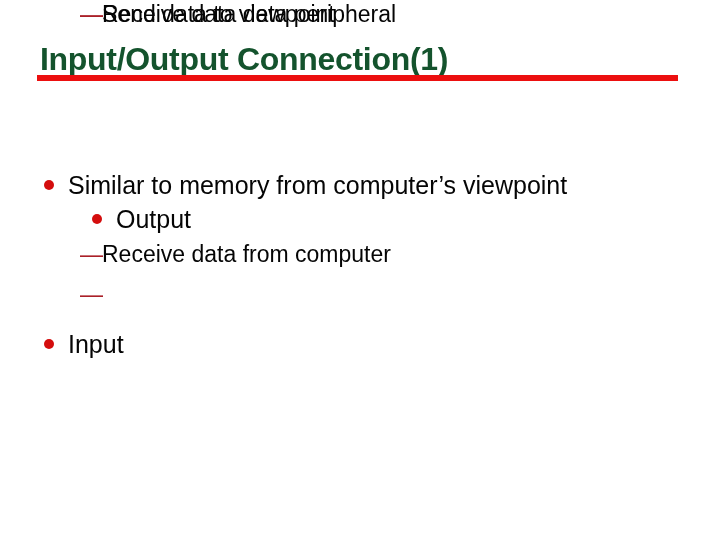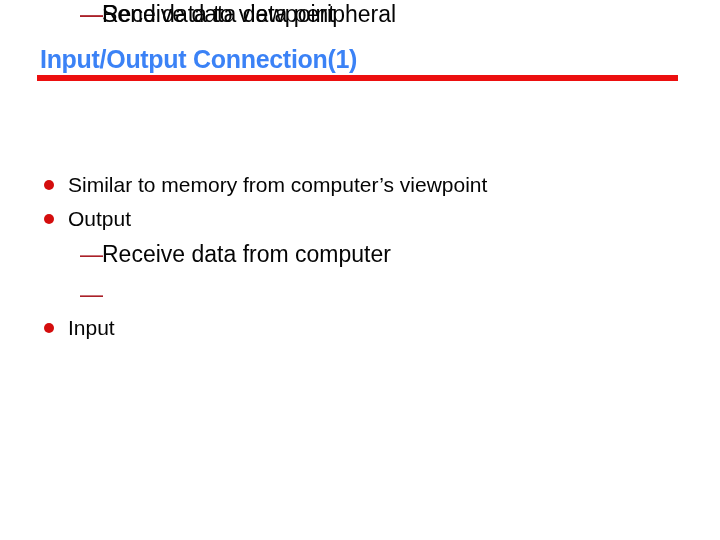--- a/index.html
+++ b/index.html
@@ -13,46 +13,46 @@
     height: 540px;
     background: #ffffff;
     overflow: hidden;
     font-family: "Liberation Sans", "DejaVu Sans", sans-serif;
     color: #050505;
   }
   .slide-title {
     position: absolute;
     left: 40px;
     top: 46px;
-    font-size: 25px;
+    font-size: 32px;
     line-height: 26px;
     font-weight: bold;
     letter-spacing: -0.3px;
-    color: #3b82f6;
+    color: #14532d;
     white-space: nowrap;
   }
   .title-rule {
     position: absolute;
     left: 37px;
     top: 75px;
     width: 641px;
     height: 6px;
     background: #ec0f0f;
   }
   .row {
     position: absolute;
     left: 0;
     display: flex;
     align-items: center;
     white-space: nowrap;
   }
   .row.l1 {
     height: 30px;
     padding-left: 44px;
-    font-size: 21px;
+    font-size: 25px;
   }
   .row.l2 {
     height: 28px;
     padding-left: 80px;
     font-size: 23px;
   }
   .dot {
     width: 10px;
     height: 10px;
     border-radius: 50%;
@@ -65,24 +65,24 @@
     flex: 0 0 auto;
     letter-spacing: -1px;
   }
   .row-text {
     color: #050505;
   }
   
   .row:nth-of-type(1) { top: 95px; }
   .row:nth-of-type(2) { top: 132px; }
   .row:nth-of-type(3) { top: 170px; }
-  .row:nth-of-type(4) { top: 204px; }
+  .row:nth-of-type(4) { top: 204px; margin-left: 48px; }
   .row:nth-of-type(5) { top: 240px; }
   .row:nth-of-type(6) { top: 280px; }
-  .row:nth-of-type(7) { top: 313px; justify-content: center; }
+  .row:nth-of-type(7) { top: 329px; justify-content: center; }
 </style>
 </head>
 <body>
 
 <div class="slide">
 
   <div class="slide-title">Input/Output Connection(1)</div>
 
   <div class="title-rule"></div>
 

